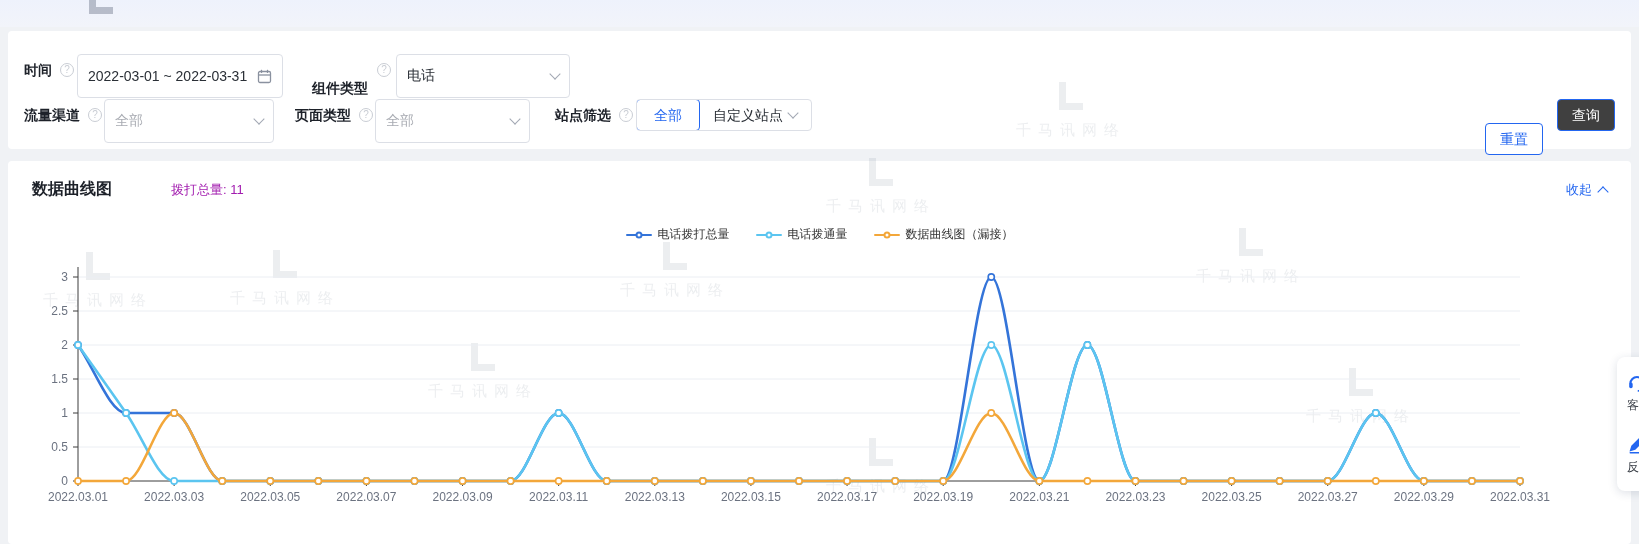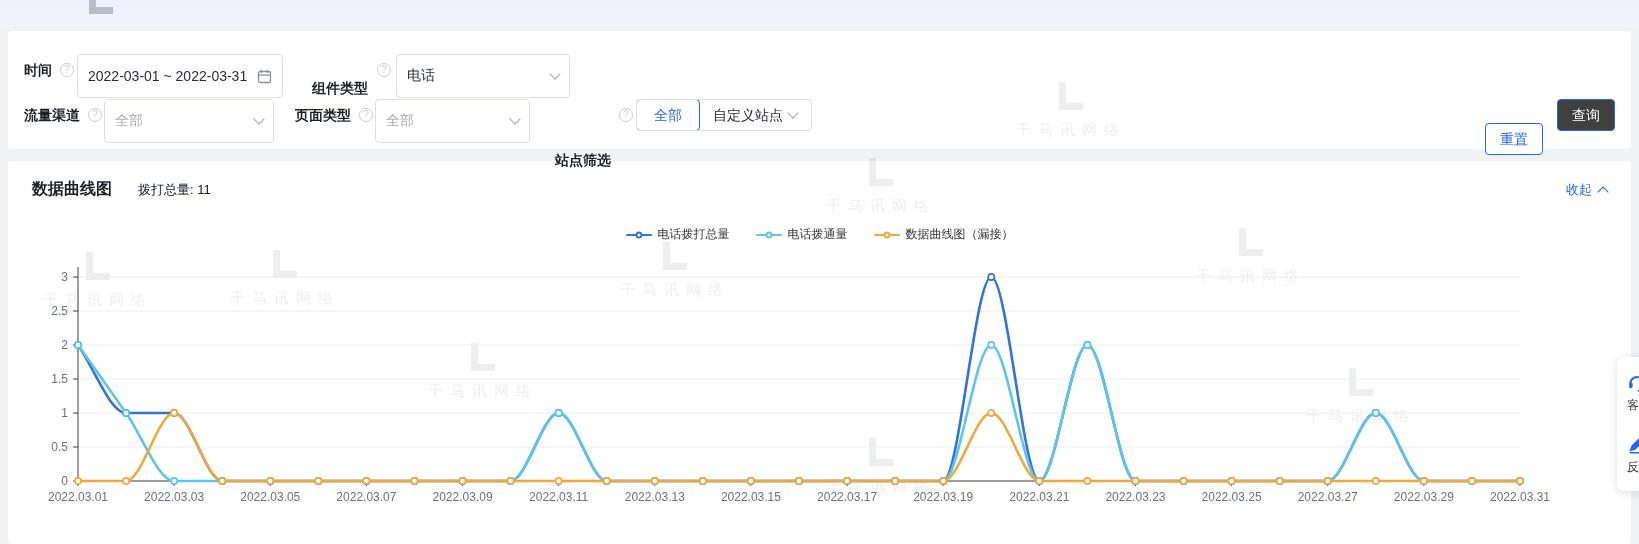--- a/index.html
+++ b/index.html
@@ -30,23 +30,23 @@
   .seg-group { display:flex; height:32px; border:1px solid #dcdfe6; border-radius:4px; overflow:hidden; background:#fff; }
   .seg { padding:0 14px; font-size:14px; line-height:30px; color:#2a2f36; display:flex; align-items:center; gap:6px; cursor:pointer; }
   .seg.active { color:#2366f0; border:1px solid #2366f0; border-radius:4px; margin:-1px; background:#fff; padding:0 17px; }
   .btn { position:absolute; z-index:3; height:32px; width:58px; border-radius:4px; font-size:14px;
     text-align:center; line-height:30px; cursor:pointer; }
   .btn-reset { border:1px solid #2366f0; color:#2366f0; background:#fff;margin-top:24px; }
   .btn-query { border:1px solid #2366f0; color:#fff; background:#404040; }
   .cal-icon { margin-left:8px; flex:none; }
 
   
-  .cp-head { display:flex; align-items:center; position:relative; z-index:3; }
+  .cp-head { display:flex; align-items:center; position:relative; z-index:3;gap:43px; }
   .cp-title { font-size:16px; font-weight:bold; color:#1d2129; }
-  .cp-sub { font-size:13px; color:#0f172a; margin-left:26px; }
+  .cp-sub { font-size:13px; color:#a21caf; margin-left:16px; }
   .collapse-link { margin-left:auto; font-size:13px; color:#2366f0; display:flex; align-items:center; gap:7px; cursor:pointer; }
   .chev-up { width:8px; height:8px; border-right:1.5px solid #2366f0; border-bottom:1.5px solid #2366f0;
     transform:rotate(-135deg); margin-top:4px; }
 
   
   .legend { display:flex; justify-content:center; gap:26px; margin-top:26px; position:relative; z-index:3; }
   .legend-item { display:flex; align-items:center; font-size:12px; color:#333; cursor:pointer; }
   .lg-marker { position:relative; width:26px; height:10px; margin-right:6px; }
   .lg-marker .line { position:absolute; left:0; right:0; top:4px; height:2px; border-radius:1px; }
   .lg-marker .dot { position:absolute; left:50%; top:50%; width:7px; height:7px; background:#fff;
@@ -103,21 +103,21 @@
     <span class="chev"></span>
   </div>
 
   <span class="ctl f-label" style="left:287px;top:68px;">页面类型</span>
   <span class="ctl help-icon" style="left:347px;top:77px;"></span>
   <div class="ctl inputbox" style="left:367px;top:68px;width:155px;">
     <span class="grow ph">全部</span>
     <span class="chev"></span>
   </div>
 
-  <span class="ctl f-label" style="left:547px;top:68px;margin-top:45px;">站点筛选</span>
+  <span class="ctl f-label" style="left:547px;top:68px;">站点筛选</span>
   <span class="ctl help-icon" style="left:607px;top:77px;"></span>
   <div class="ctl seg-group" style="left:628px;top:68px;">
     <div class="seg active">
       <span>全部</span>
     </div>
     <div class="seg">
       <span>自定义站点</span>
       <span class="chev"></span>
     </div>
   </div>

